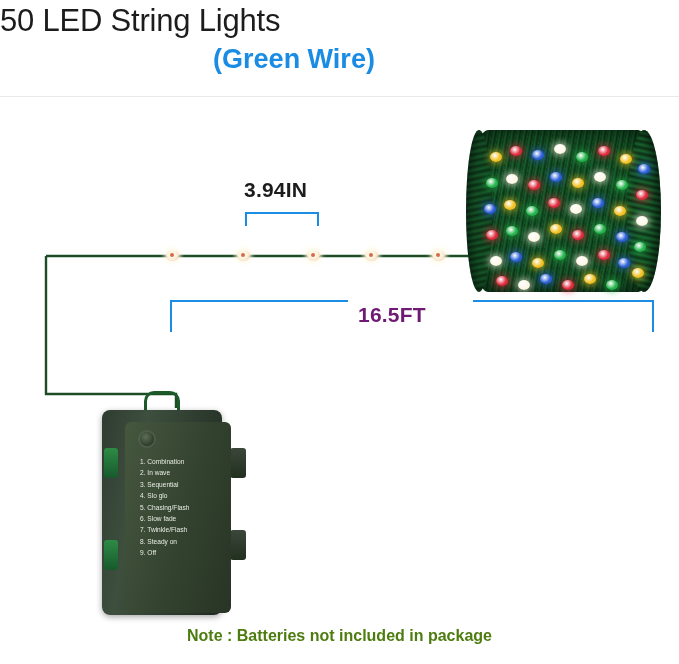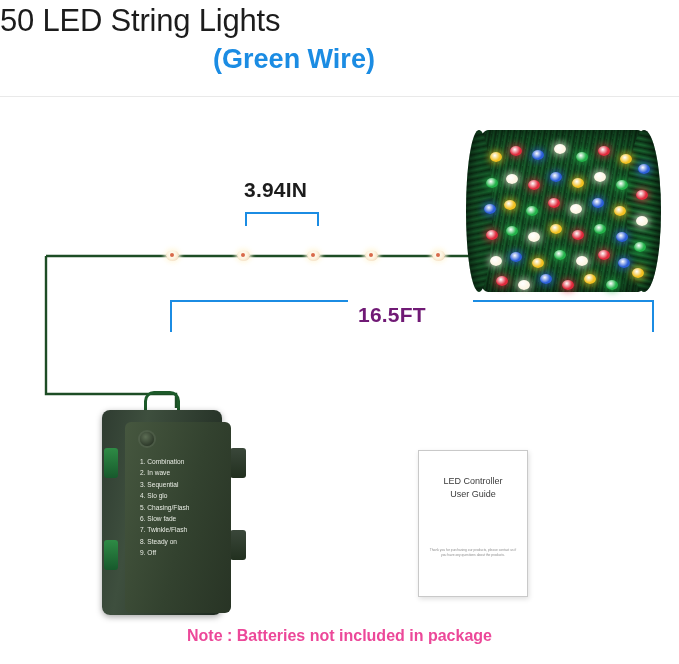--- a/index.html
+++ b/index.html
@@ -53,21 +53,21 @@
 
   
   .note {
     position: absolute;
     top: 627px;
     left: 0;
     width: 679px;
     text-align: center;
     font-size: 16px;
     font-weight: bold;
-    color: #ec4899;
+    color: #4d7c0f;
   }
 
   
   .label-394 {
     position: absolute;
     left: 228px;
     top: 178px;
     font-size: 21px;
     font-weight: bold;
     color: #1c1c1c;
@@ -414,23 +414,16 @@
           <div>4. Slo glo</div>
           <div>5. Chasing/Flash</div>
           <div>6. Slow fade</div>
           <div>7. Twinkle/Flash</div>
           <div>8. Steady on</div>
           <div>9. Off</div>
         </div>
     </div>
   </div>
 
-  <div class="guide">
-    <div class="guide-title">
-      <div>LED Controller</div>
-      <div>User Guide</div>
-    </div>
-    <div class="guide-foot">Thank you for purchasing our products, please contact us if you have any questions about the products.</div>
-  </div>
 
   <div class="note">Note : Batteries not included in package</div>
 
 </div>
 
 </body></html>

